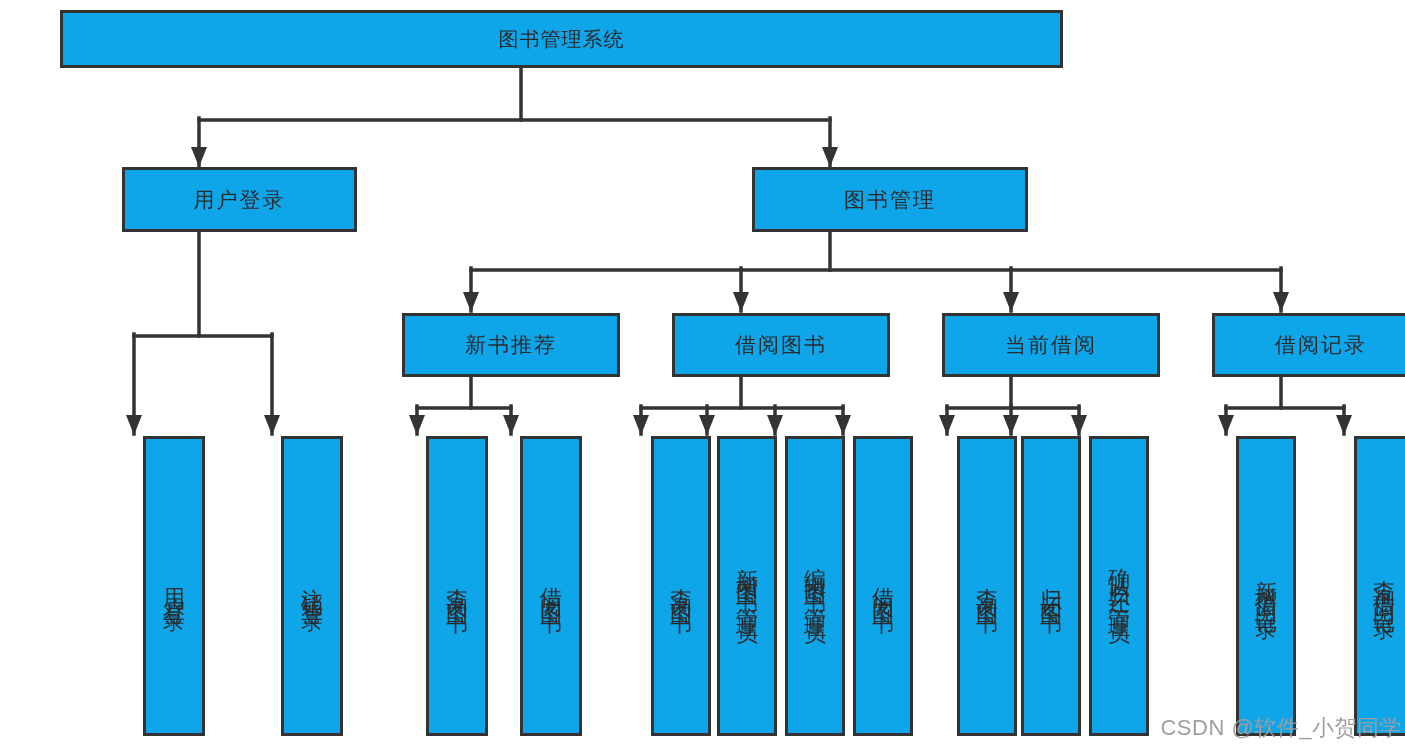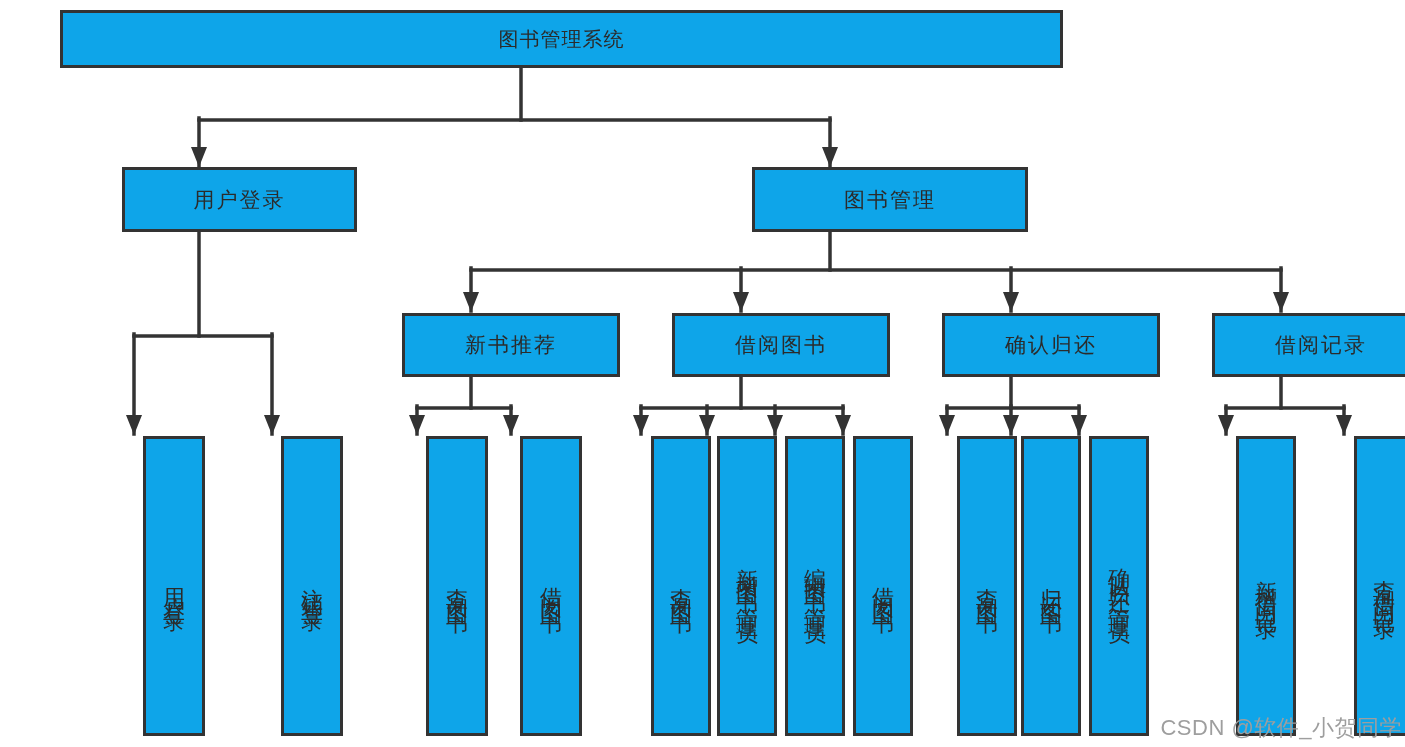--- a/index.html
+++ b/index.html
@@ -118,21 +118,21 @@
     <span class="hlabel">图书管理</span>
   </div>
 
   <div class="node" style="left:362px;top:313px;width:218px;height:64px;">
     <span class="hlabel">新书推荐</span>
   </div>
   <div class="node" style="left:632px;top:313px;width:218px;height:64px;">
     <span class="hlabel">借阅图书</span>
   </div>
   <div class="node" style="left:902px;top:313px;width:218px;height:64px;">
-    <span class="hlabel">确认归还</span>
+    <span class="hlabel">当前借阅</span>
   </div>
   <div class="node" style="left:1172px;top:313px;width:218px;height:64px;">
     <span class="hlabel">借阅记录</span>
   </div>
 
   <div class="node" style="left:103px;top:436px;width:62px;height:300px;">
     <span class="vlabel">用户登录</span>
   </div>
   <div class="node" style="left:241px;top:436px;width:62px;height:300px;">
     <span class="vlabel">注销登录</span>

